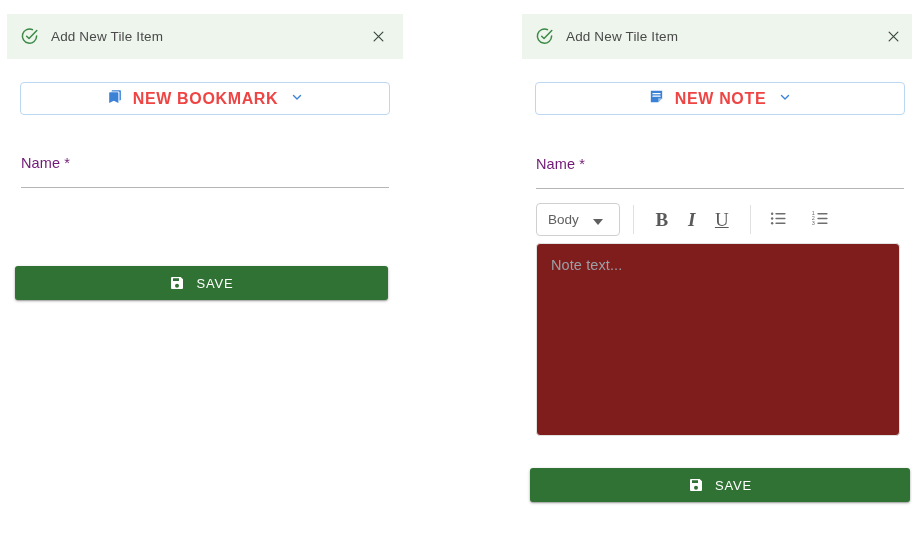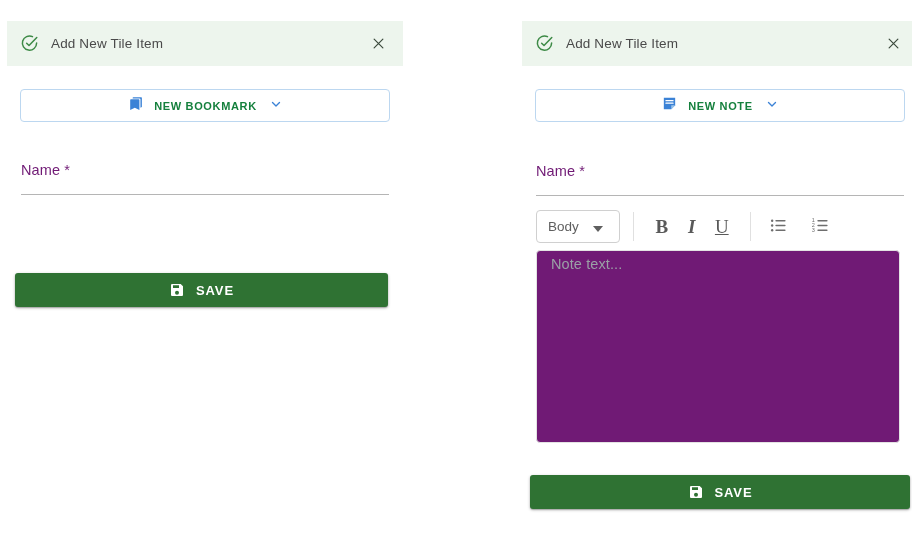--- a/index.html
+++ b/index.html
@@ -11,21 +11,21 @@
     width: 912px;
     height: 538px;
     position: relative;
     overflow: hidden;
     font-family: "Liberation Sans", sans-serif;
     -webkit-font-smoothing: antialiased;
   }
 
   .panel {
     position: absolute;
-    top: 7px;
+    top: 0;
     width: 396px;
   }
   .panel-left  { left: 7px; }
   .panel-right { left: 522px; }
 
   
   .dialog-header {
     height: 45px;
     background: #edf5ed;
     display: flex;
@@ -71,22 +71,22 @@
     background: #ffffff;
     display: flex;
     align-items: center;
     justify-content: center;
     gap: 10px;
     cursor: pointer;
     box-sizing: border-box;
   }
   .type-select .type-icon { display: block; }
   .type-select .type-label {
-    color: #15803d;
-    font-size: 11px;
+    color: #ef4444;
+    font-size: 16px;
     font-weight: 700;
     letter-spacing: .65px;
   }
   .type-select .caret { display: block; margin-left: 2px; }
 
   
   .field {
     margin: 0 14px;
     position: relative;
     height: 42px;
@@ -113,21 +113,21 @@
     background: #2f7233;
     border: 0;
     border-radius: 3px;
     box-shadow: 0 1px 3px rgba(0,0,0,.30), 0 1px 1px rgba(0,0,0,.16);
     cursor: pointer;
     padding: 0;
   }
   .save-btn .save-label {
     color: #ffffff;
     font-size: 13px;
-    font-weight: 700;
+    font-weight: 400;
     letter-spacing: .85px;
   }
   .save-btn svg { display: block; }
 
   
   .panel-left .field-name { margin-top: 30px; }
   .panel-left .field-url  { margin-top: 22px; }
   .panel-left .save-btn {
     position: absolute;
     left: 8px;
@@ -183,23 +183,23 @@
   .tb-btn.bold    { font-family: "Liberation Serif", serif; font-weight: 700; font-size: 19px; }
   .tb-btn.italic  { font-family: "Liberation Serif", serif; font-style: italic; font-weight: 700; font-size: 19px; }
   .tb-btn.underline{ font-family: "Liberation Serif", serif; font-size: 19px; text-decoration: underline; }
   .tb-gap { width: 12px; flex: 0 0 12px; }
 
   .note-area {
     margin: 6px 18px 0 14px;
     height: 193px;
     border: 1px solid #e3e3e3;
     border-radius: 4px;
-    background: #701a75;
+    background: #7f1d1d;
     box-sizing: border-box;
-    padding: 4px 14px;
+    padding: 12px 14px;
     cursor: text;
   }
   .note-placeholder {
     font-size: 14.5px;
     color: #9aa0a6;
     letter-spacing: .1px;
   }
   .panel-right .save-btn {
     position: absolute;
     left: 8px;

